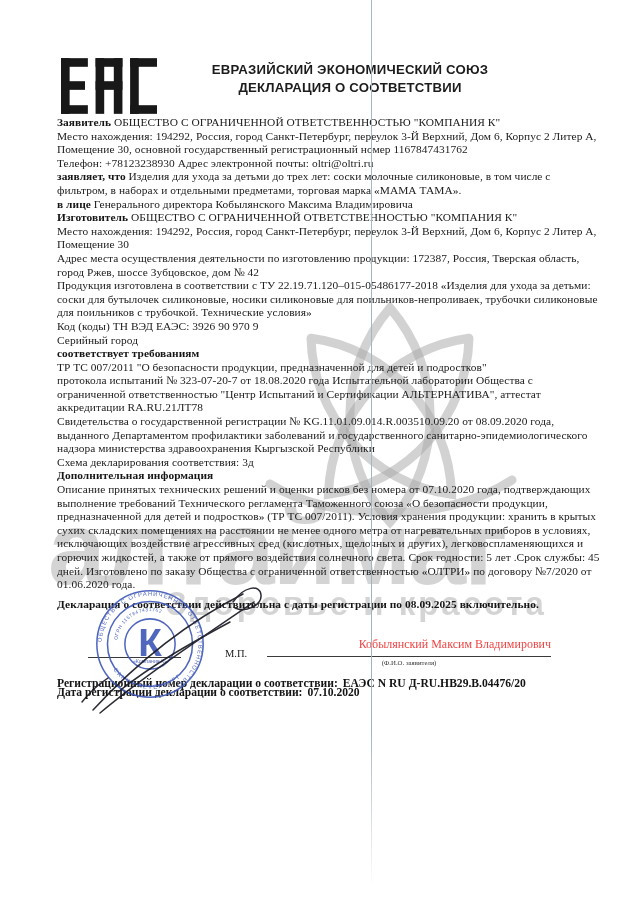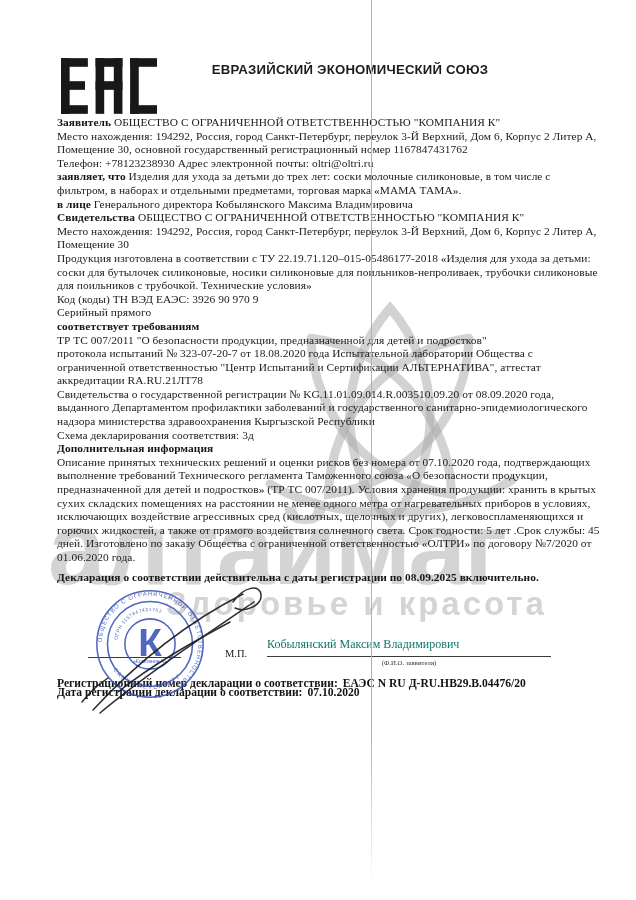--- a/index.html
+++ b/index.html
@@ -42,21 +42,21 @@
   }
   .bl b { font-weight:bold; color:#151515; }
   .validity { margin-top:6px; font-weight:bold; color:#151515; }
   
   .rule { position:absolute; height:0; border-top:1.2px solid #3a3a3a; z-index:2; }
   .rule-left  { left:88px;  top:657px; width:93px; }
   .rule-right { left:267px; top:656px; width:284px; }
   .mp-label { position:absolute; left:202px; top:648px; z-index:2; font-size:10.5px; color:#222;padding-left:23px; }
   .sig-name {
     position:absolute; left:267px; top:637px; width:284px; z-index:2;
-    text-align:left; font-size:12px; color:#0f766e;
+    text-align:right; font-size:12px; color:#ef4444;
   }
   .sig-caption {
     position:absolute; left:267px; top:659px; width:284px; z-index:2;
     text-align:center; font-size:6.8px; color:#333;
   }
   .stamp { position:absolute; left:92px; top:586px; width:116px; height:116px; z-index:3; opacity:0.9; }
   .signature { position:absolute; left:58px; top:572px; width:270px; height:150px; z-index:4; }
   
   .foot {
     position:absolute; left:57px; z-index:2; font-weight:bold;
@@ -98,33 +98,35 @@
         <rect x="55" y="0" width="9" height="58"></rect>
       <rect x="36" y="0" width="28" height="9"></rect>
         <rect x="36" y="24" width="28" height="9"></rect>
       <rect x="72" y="0" width="9" height="58"></rect>
         <rect x="72" y="0" width="28" height="9"></rect>
       <rect x="72" y="49" width="28" height="9"></rect>
     </g>
   </svg>
   <div class="title">
     <div>ЕВРАЗИЙСКИЙ ЭКОНОМИЧЕСКИЙ СОЮЗ</div>
+    <div>ДЕКЛАРАЦИЯ О СООТВЕТСТВИИ</div>
   </div>
 
   <div class="body-text">
     <div class="bl"><b>Заявитель </b><span>ОБЩЕСТВО С ОГРАНИЧЕННОЙ ОТВЕТСТВЕННОСТЬЮ "КОМПАНИЯ К"</span></div>
     <div class="bl"><span>Место нахождения: 194292, Россия, город Санкт-Петербург, переулок 3-Й Верхний, Дом 6, Корпус 2 Литер А, Помещение 30, основной государственный регистрационный номер 1167847431762</span></div>
     <div class="bl"><span>Телефон: +78123238930 Адрес электронной почты: oltri@oltri.ru</span></div>
     <div class="bl"><b>заявляет, что </b><span>Изделия для ухода за детьми до трех лет: соски молочные силиконовые, в том числе с фильтром, в наборах и отдельными предметами, торговая марка «МАМА ТАМА».</span></div>
     <div class="bl"><b>в лице </b><span>Генерального директора Кобылянского Максима Владимировича</span></div>
-    <div class="bl"><b>Свидетельства </b><span>ОБЩЕСТВО С ОГРАНИЧЕННОЙ ОТВЕТСТВЕННОСТЬЮ "КОМПАНИЯ К"</span></div>
+    <div class="bl"><b>Изготовитель </b><span>ОБЩЕСТВО С ОГРАНИЧЕННОЙ ОТВЕТСТВЕННОСТЬЮ "КОМПАНИЯ К"</span></div>
     <div class="bl"><span>Место нахождения: 194292, Россия, город Санкт-Петербург, переулок 3-Й Верхний, Дом 6, Корпус 2 Литер А, Помещение 30</span></div>
+    <div class="bl"><span>Адрес места осуществления деятельности по изготовлению продукции: 172387, Россия, Тверская область, город Ржев, шоссе Зубцовское, дом № 42</span></div>
     <div class="bl"><span>Продукция изготовлена в соответствии с ТУ 22.19.71.120–015-05486177-2018 «Изделия для ухода за детьми: соски для бутылочек силиконовые, носики силиконовые для поильников-непроливаек, трубочки силиконовые для поильников с трубочкой. Технические условия»</span></div>
     <div class="bl"><span>Код (коды) ТН ВЭД ЕАЭС: 3926 90 970 9</span></div>
-    <div class="bl"><span>Серийный прямого</span></div>
+    <div class="bl"><span>Серийный город</span></div>
     <div class="bl"><b>соответствует требованиям</b></div>
     <div class="bl"><span>ТР ТС 007/2011 "О безопасности продукции, предназначенной для детей и подростков"</span></div>
     <div class="bl"><span>протокола испытаний № 323-07-20-7 от 18.08.2020 года Испытательной лаборатории Общества с ограниченной ответственностью "Центр Испытаний и Сертификации АЛЬТЕРНАТИВА", аттестат аккредитации RA.RU.21ЛТ78</span></div>
     <div class="bl"><span>Свидетельства о государственной регистрации № KG.11.01.09.014.R.003510.09.20 от 08.09.2020 года, выданного Департаментом профилактики заболеваний и государственного санитарно-эпидемиологического надзора министерства здравоохранения Кыргызской Республики</span></div>
     <div class="bl"><span>Схема декларирования соответствия: 3д</span></div>
     <div class="bl"><b>Дополнительная информация</b></div>
     <div class="bl"><span>Описание принятых технических решений и оценки рисков без номера от 07.10.2020 года, подтверждающих выполнение требований Технического регламента Таможенного союза «О безопасности продукции, предназначенной для детей и подростков» (ТР ТС 007/2011). Условия хранения продукции: хранить в крытых сухих складских помещениях на расстоянии не менее одного метра от нагревательных приборов в условиях, исключающих воздействие агрессивных сред (кислотных, щелочных и других), легковоспламеняющихся и горючих жидкостей, а также от прямого воздействия солнечного света. Срок годности: 5 лет .Срок службы: 45 дней. Изготовлено по заказу Общества с ограниченной ответственностью «ОЛТРИ» по договору №7/2020 от 01.06.2020 года.</span></div>
     <div class="validity">Декларация о соответствии действительна с даты регистрации по 08.09.2025 включительно.</div>
   </div>
 

